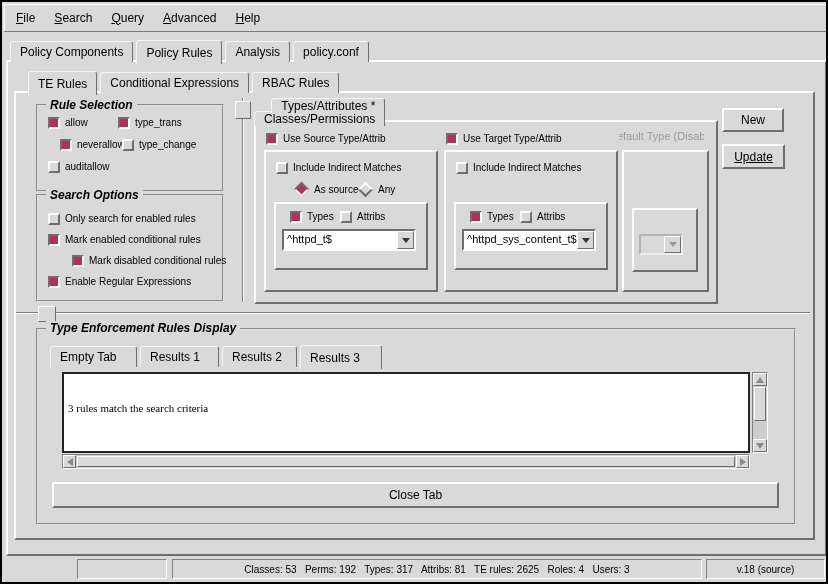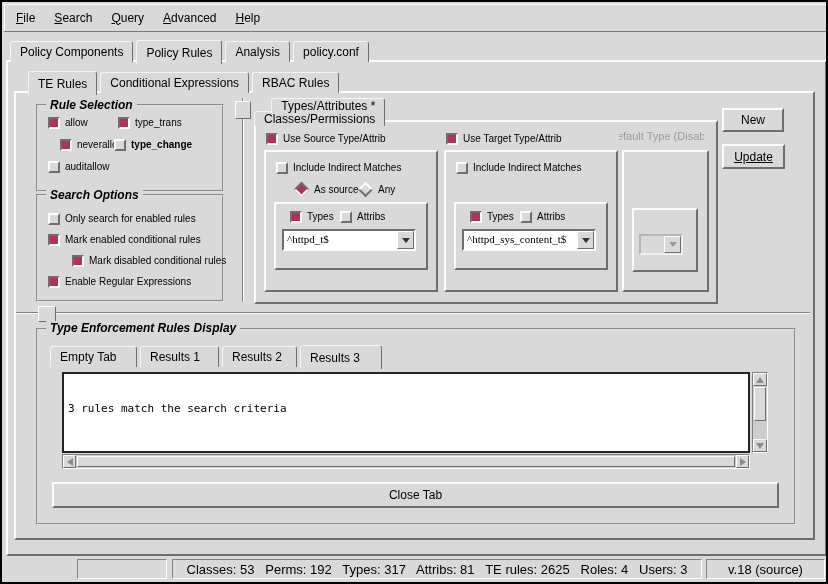--- a/index.html
+++ b/index.html
@@ -25,21 +25,21 @@
   .lf{border:2px groove #dedede;}
   .lf-title{background:#d9d9d9;padding:0 4px;font-size:12px;font-weight:bold;font-style:italic;z-index:2;white-space:nowrap;}
   
   .cb{display:flex;align-items:center;gap:5px;font-size:10px;height:13px;white-space:nowrap;cursor:default;}
   .ind{width:8px;height:8px;flex:0 0 8px;border:2px solid;border-color:#fdfdfd #6e6e6e #6e6e6e #fdfdfd;background:#d9d9d9;}
   .ind.on{border-color:#6e6e6e #fdfdfd #fdfdfd #6e6e6e;background:#b03060;}
   .rind{width:7px;height:7px;flex:0 0 7px;transform:rotate(45deg);border:2px solid;
         border-color:#fdfdfd #6e6e6e #6e6e6e #fdfdfd;background:#d9d9d9;margin:0 2px;}
   .rind.on{border-color:#6e6e6e #fdfdfd #fdfdfd #6e6e6e;background:#b03060;}
   
-  .combo{display:flex;background:#b91c1c;border:2px solid;border-color:#6e6e6e #fdfdfd #fdfdfd #6e6e6e;box-sizing:border-box;font-family:Liberation Serif, serif;}
+  .combo{display:flex;background:#b91c1c;border:2px solid;border-color:#6e6e6e #fdfdfd #fdfdfd #6e6e6e;box-sizing:border-box;}
   .cotext{flex:1;font-size:11px;line-height:16px;padding:0 3px;white-space:nowrap;overflow:hidden;background:#fff;}
   .cobtn{flex:0 0 15px;background:#d9d9d9;border:1px solid;border-color:#fdfdfd #6e6e6e #6e6e6e #fdfdfd;
          display:flex;align-items:center;justify-content:center;}
   .arrd{width:0;height:0;border-left:4px solid transparent;border-right:4px solid transparent;border-top:5px solid #333;}
   .combo.dis{border-color:#b5b5b5 #efefef #efefef #b5b5b5;}
   .combo.dis .cotext{background:#d9d9d9;}
   .combo.dis .arrd{border-top-color:#9a9a9a;}
   
   .btn{background:#d9d9d9;border:2px solid;border-color:#fdfdfd #6e6e6e #6e6e6e #fdfdfd;
        display:flex;align-items:center;justify-content:center;font-size:12px;box-sizing:border-box;cursor:default;}
@@ -55,21 +55,21 @@
   .sbh{flex-direction:row;}
   .sbtn{flex:0 0 13px;background:#d9d9d9;border:1px solid;border-color:#fdfdfd #6e6e6e #6e6e6e #fdfdfd;
         display:flex;align-items:center;justify-content:center;box-sizing:border-box;}
   .sbthumb{background:#d9d9d9;border:1px solid;border-color:#fdfdfd #6e6e6e #6e6e6e #fdfdfd;box-sizing:border-box;}
   .tri-up{width:0;height:0;border-left:4px solid transparent;border-right:4px solid transparent;border-bottom:6px solid #8a8a8a;}
   .tri-down{width:0;height:0;border-left:4px solid transparent;border-right:4px solid transparent;border-top:6px solid #8a8a8a;}
   .tri-left{width:0;height:0;border-top:4px solid transparent;border-bottom:4px solid transparent;border-right:6px solid #8a8a8a;}
   .tri-right{width:0;height:0;border-top:4px solid transparent;border-bottom:4px solid transparent;border-left:6px solid #8a8a8a;}
   
   .stpanel{top:557px;height:20px;border:1px solid;border-color:#808080 #fdfdfd #fdfdfd #808080;
-           font-size:13px;display:flex;align-items:center;justify-content:center;white-space:pre;box-sizing:border-box;}
+           font-size:10px;display:flex;align-items:center;justify-content:center;white-space:pre;box-sizing:border-box;}
   .dimlabel{font-size:11px;color:#9c9c9c;white-space:nowrap;overflow:hidden;}
 </style>
 </head>
 <body>
 
 <div class="win">
 
   <div class="abs menubar">
     <span class="menu-item">File</span>
     <span class="menu-item">Search</span>
@@ -100,21 +100,21 @@
     <span>allow</span>
   </div>
   <div class="abs cb" style="left:116px;top:114px;">
     <span class="ind on"></span>
     <span>type_trans</span>
   </div>
   <div class="abs cb" style="left:46px;top:136px;margin-left:12px;">
     <span class="ind on"></span>
     <span>neverallow</span>
   </div>
-  <div class="abs cb" style="left:112px;top:136px;font-weight:bold;">
+  <div class="abs cb" style="left:120px;top:136px;">
     <span class="ind"></span>
     <span>type_change</span>
   </div>
   <div class="abs cb" style="left:46px;top:158px;">
     <span class="ind"></span>
     <span>auditallow</span>
   </div>
 
   <div class="abs lf" style="left:34px;top:192px;width:184px;height:104px;"></div>
   <div class="abs lf-title" style="left:44px;top:186px;">Search Options</div>
@@ -224,21 +224,21 @@
   <div class="abs lf-title" style="left:44px;top:319px;">Type Enforcement Rules Display</div>
 
   <div class="abs tabbar" style="left:48px;top:341px;height:24px;">
     <div class="tab" style="width:67px;">Empty Tab</div>
     <div class="tab" style="width:59px;">Results 1</div>
     <div class="tab" style="width:55px;">Results 2</div>
     <div class="tab active" style="width:62px;">Results 3</div>
   </div>
 
   <div class="abs rtext" style="left:60px;top:370px;width:688px;height:81px;">
-    <div style="margin-bottom:12px;">3 rules match the search criteria</div>
+    <div style="margin-bottom:12px;font-family:Liberation Serif, serif;">3 rules match the search criteria</div>
     
     
     
   </div>
 
   <div class="abs sb sbv" style="left:750px;top:370px;width:16px;height:81px;">
     <span class="sbtn">
         <i class="tri-up"></i>
       </span>
     <span class="sbthumb" style="flex:0 0 34px;margin:1px;"></span>

